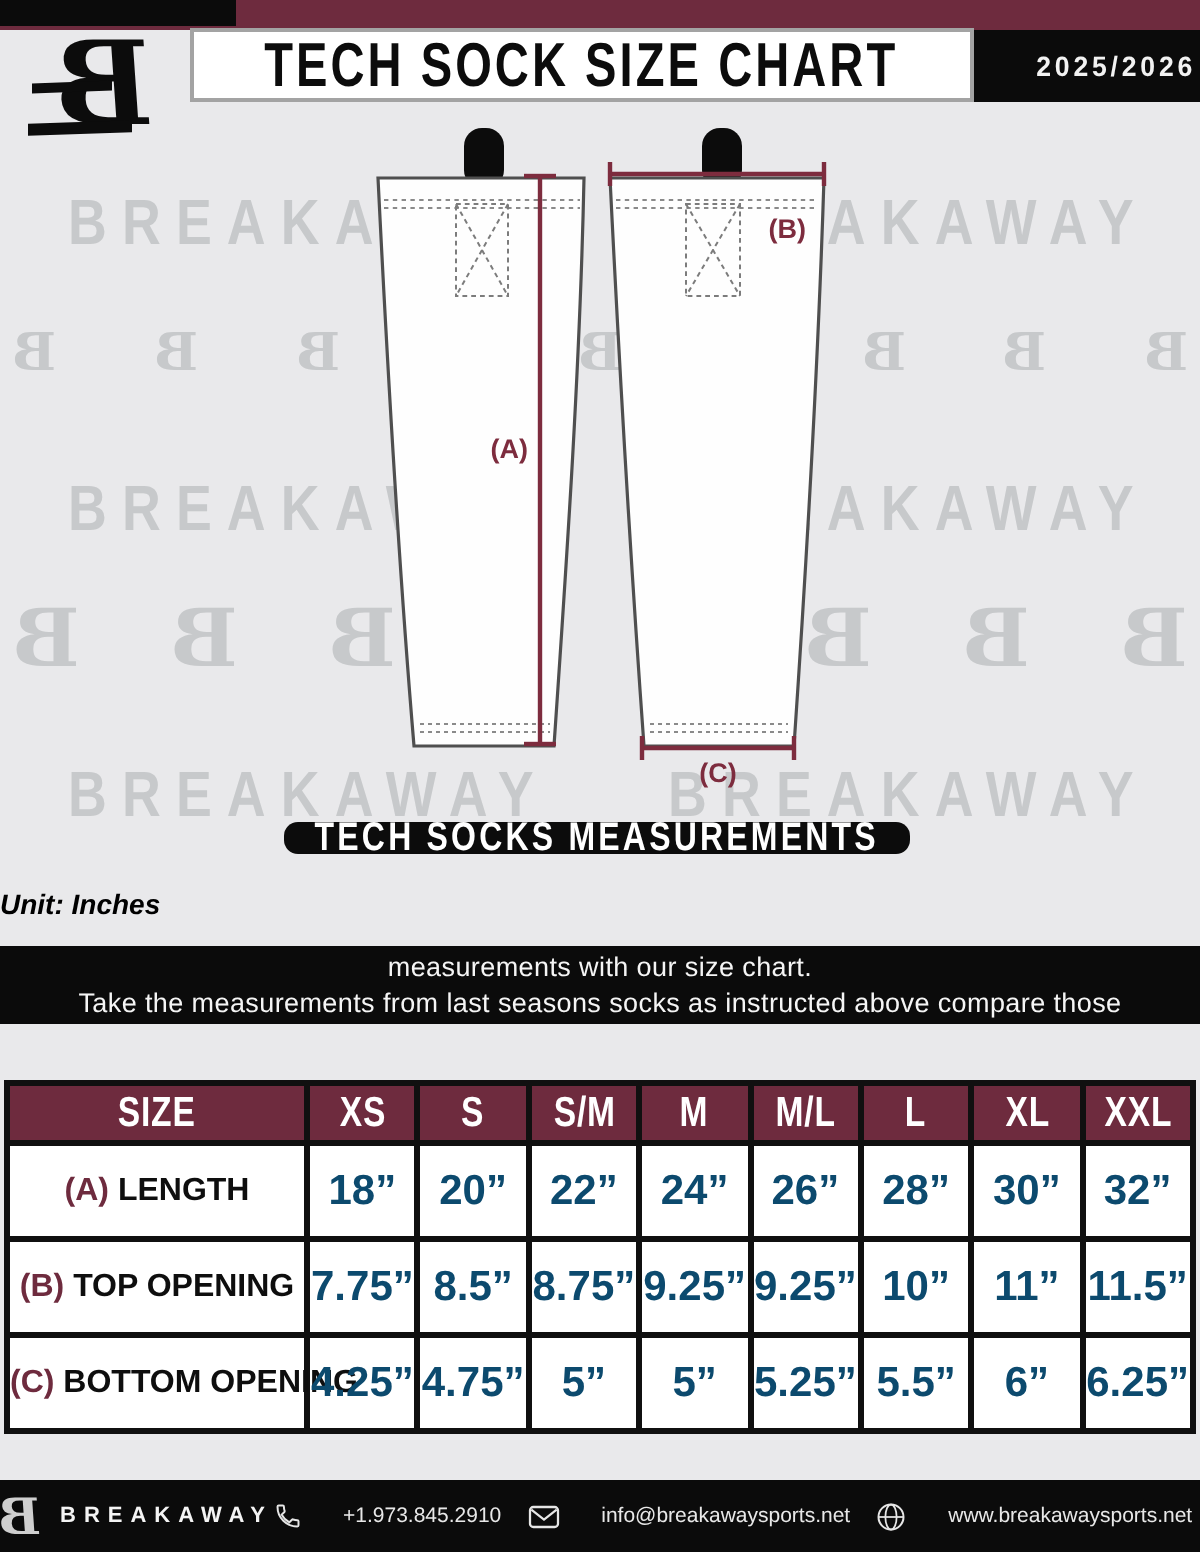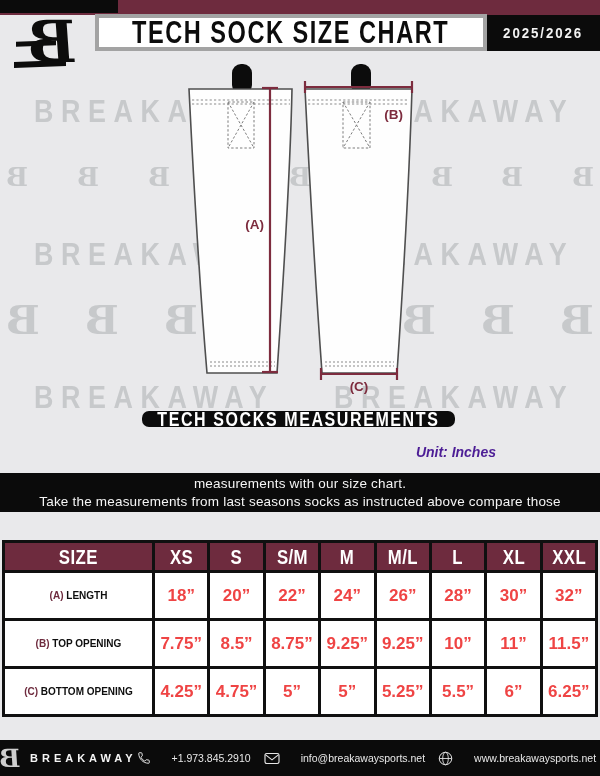--- a/index.html
+++ b/index.html
@@ -6,30 +6,30 @@
   html,body { background:#ffffff; }
   .page {
     position:relative; width:600px; height:776px; overflow:hidden;
     background:#e9e9eb; font-family:"Liberation Sans", sans-serif;
   }
   
   .top-maroon { position:absolute; left:0; top:0; width:600px; height:15px; background:#6e2b3e; }
   .top-black  { position:absolute; left:0; top:0; width:118px; height:13px; background:#0b0b0b; }
   .title-box {
     position:absolute; left:95px; top:14px; width:392px; height:37px;
-    background:#ffffff; border:4px solid #a3a3a3;
+    background:#ffffff; border:2px solid #a3a3a3;
     display:flex; align-items:center; justify-content:center; z-index:5;
   }
   .title-box .t {
     font-size:31px; font-weight:800; color:#0c0c0c; letter-spacing:2px;
     display:inline-block; transform:scaleX(0.76); white-space:nowrap;
   }
   .year-box {
     position:absolute; left:487px; top:15px; width:113px; height:36px; background:#0b0b0b;
-    display:flex; align-items:center; justify-content:center; z-index:5;
+    display:flex; align-items:center; justify-content:flex-end; z-index:5;
   }
   .year-box .t {
     color:#f2f2f2; font-size:14px; font-weight:700; letter-spacing:2px;
     display:inline-block; transform:scaleX(0.95); white-space:nowrap;
   }
   
   .blogo { position:relative; z-index:6; }
   .blogo .glyph {
     position:absolute; font-family:"DejaVu Serif", serif; font-weight:bold;
     transform:scaleX(-1) skewX(-4deg); line-height:1;
@@ -57,44 +57,44 @@
   
   .banner {
     position:absolute; left:142px; top:411px; width:313px; height:16px;
     background:#0c0c0c; border-radius:7px; display:flex; align-items:center; justify-content:center; z-index:2;
   }
   .banner .t {
     color:#ffffff; font-size:20px; font-weight:800; letter-spacing:2px;
     display:inline-block; transform:scaleX(0.8); white-space:nowrap;
   }
   .unit-note {
-    position:absolute; left:0; top:444px; width:496px; text-align:right; z-index:2;
-    font-style:italic; font-weight:700; font-size:14px; color:#4c1d95;
+    position:absolute; left:0; top:444px; width:496px; text-align:left; z-index:2;
+    font-style:italic; font-weight:700; font-size:14px; color:#000000;
   }
   .instruction {
     position:absolute; left:0; top:473px; width:600px; height:39px; background:#0b0b0b; z-index:2;
     display:flex; flex-direction:column; align-items:center; justify-content:center;
   }
   .instruction div { color:#f5f5f5; font-size:13.5px; line-height:18px; letter-spacing:0.2px; white-space:nowrap; }
   
   .size-table {
     position:absolute; left:2px; top:540px; width:596px; z-index:2;
     border-collapse:collapse; table-layout:fixed; background:#ffffff;
   }
   .size-table th, .size-table td { border:3px solid #101010; text-align:center; vertical-align:middle; }
   .size-table col.c-label { width:150px; }
   .size-table thead th { background:#6e2b3e; height:30px; }
   .size-table thead .t {
     color:#ffffff; font-weight:700; font-size:21px; letter-spacing:0.5px;
     display:inline-block; transform:scaleX(0.8); white-space:nowrap;
   }
   .size-table tbody td { height:48px; background:#ffffff; }
-  .row-label { font-size:10px; font-weight:700; color:#0e0e0e; white-space:nowrap; }
+  .row-label { font-size:16px; font-weight:700; color:#0e0e0e; white-space:nowrap; }
   .row-label .prefix { color:#6e2b3e; }
-  .cell-val { font-size:17px; font-weight:700; color:#ef4444; white-space:nowrap; }
+  .cell-val { font-size:21px; font-weight:700; color:#0c4a6e; white-space:nowrap; }
   
   .footer {
     position:absolute; left:0; top:740px; width:600px; height:36px; background:#0b0b0b; z-index:2;
     display:flex; align-items:center;
   }
   .logo-foot { position:relative; width:24px; height:26px; margin-left:20px; }
   .logo-foot .glyph { right:0; top:1px; font-size:25px; color:#cfcfcf; }
   .footer .brand {
     color:#f4f4f4; font-size:11px; font-weight:700; letter-spacing:4px; margin-left:10px; white-space:nowrap;
   }

